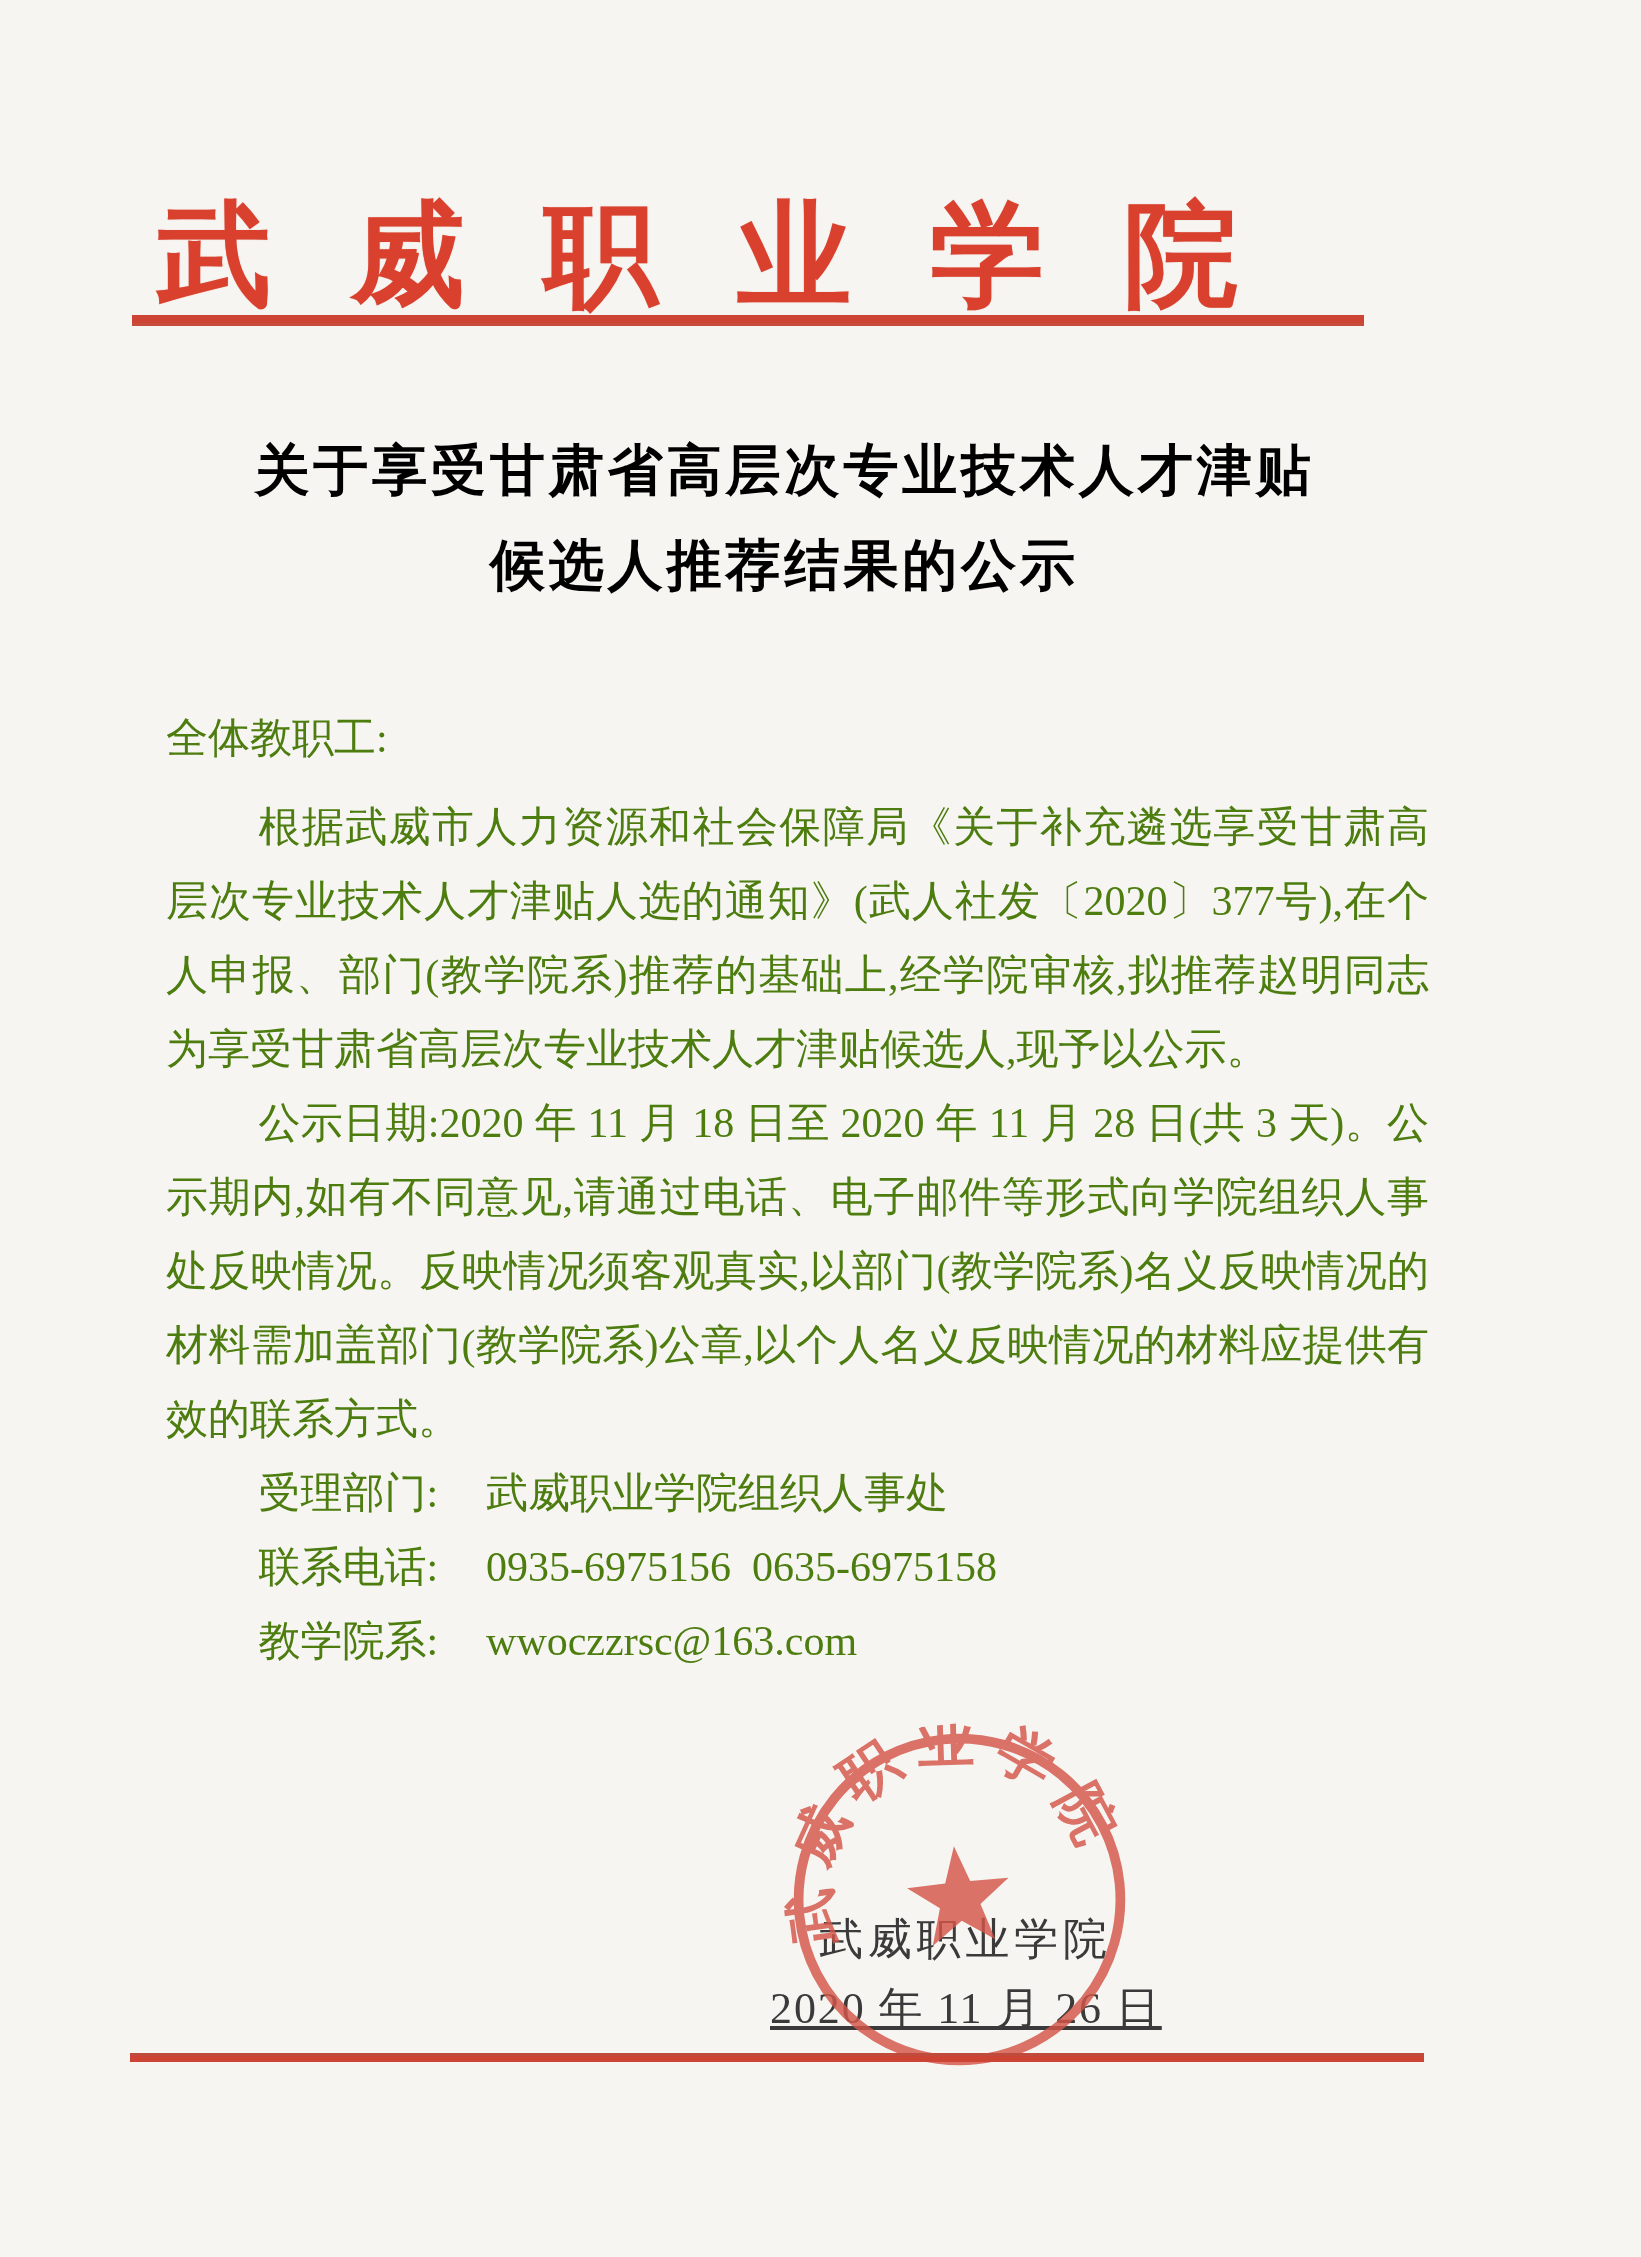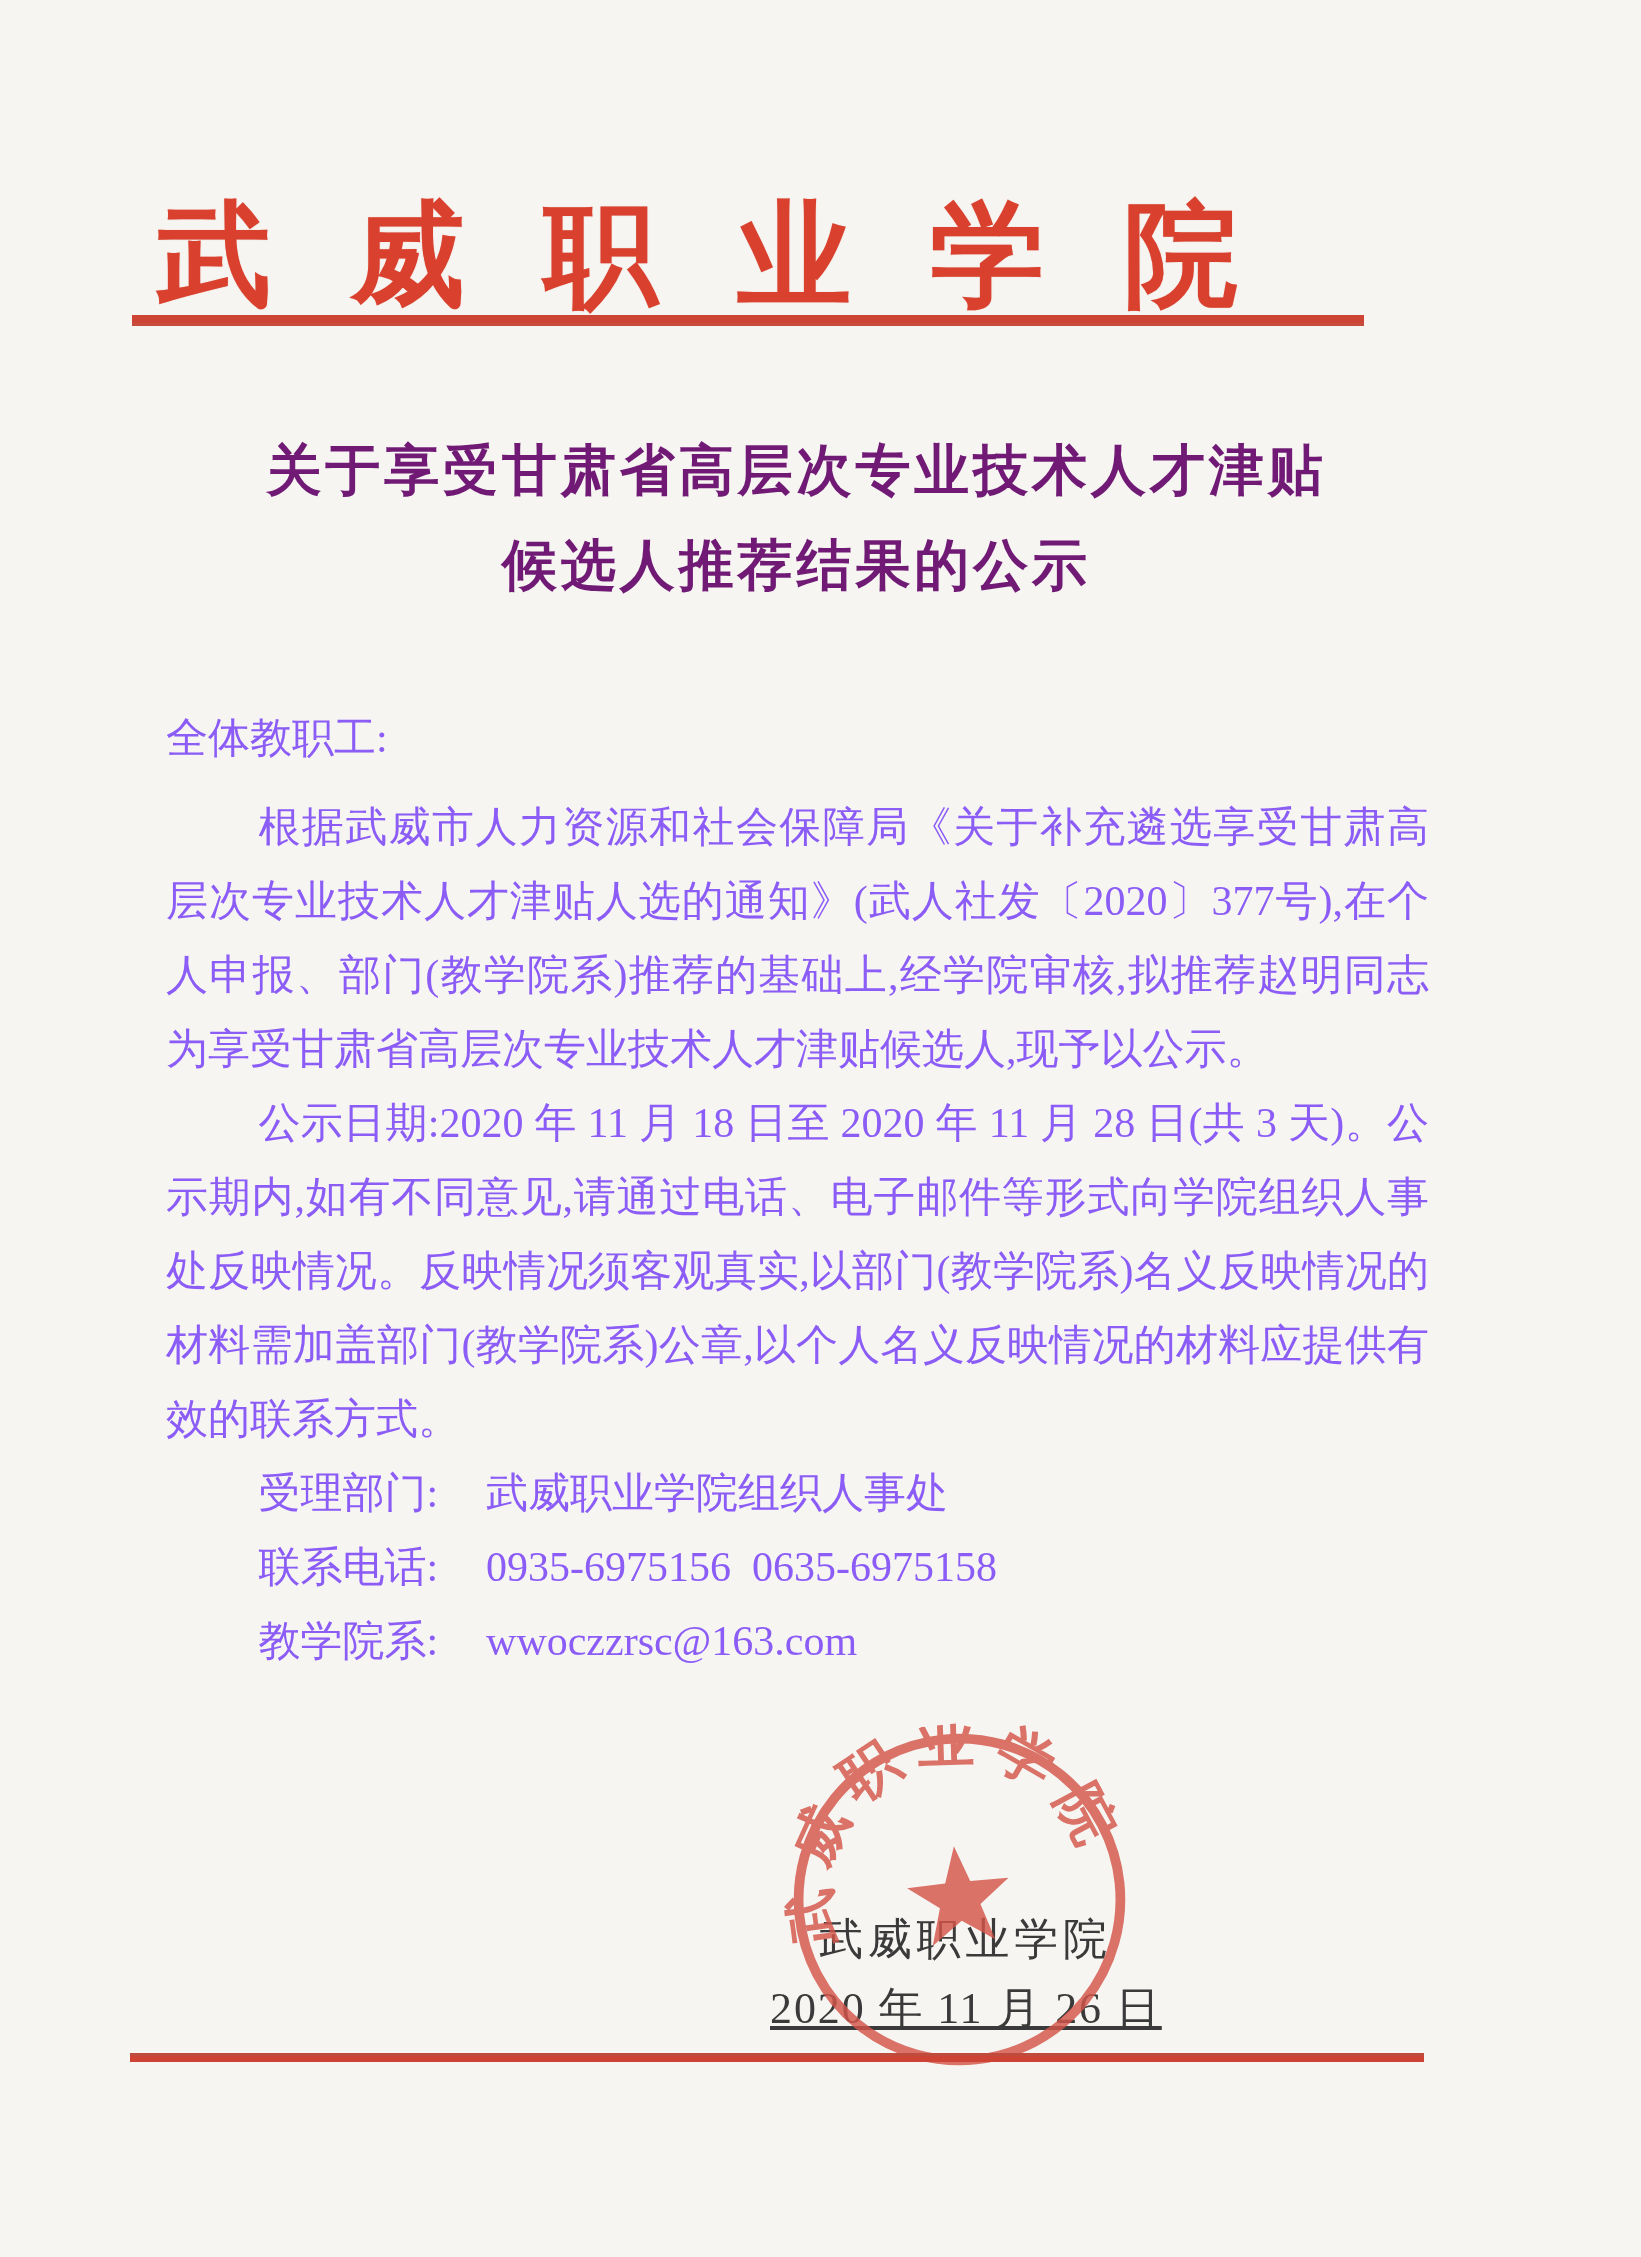--- a/index.html
+++ b/index.html
@@ -31,37 +31,37 @@
     position: absolute;
     left: 132px; top: 315px;
     width: 1232px;
     height: 5.8px;
     border-top: 8.7px solid #cd4434;
     border-bottom: 3.9px solid #c84c3c;
   }
   
   .doc-title {
     position: absolute;
-    left: 164px; top: 423px;
+    left: 152px; top: 423px;
     width: 1265px;
     text-align: center;
     font-size: 55px;
     font-weight: bold;
-    color: #701a75;
+    color: #000000;
     letter-spacing: 3.9px;
     line-height: 95px;
   }
   
   .body-text {
     position: absolute;
     left: 166px; top: 701px;
     width: 1263px;
     font-size: 42px;
     line-height: 74px;
-    color: #8b5cf6;
+    color: #4d7c0f;
     text-align: justify;
   }
   .salutation { margin-bottom: 15.4px; }
   .body-text p.para { text-indent: 2.2em; }
   .contact-row { text-indent: 2.2em; }
   .contact-value { white-space: pre-wrap; margin-left: 48px; }
   
   .signature-org {
     position: absolute;
     left: 819px; top: 1910px;

